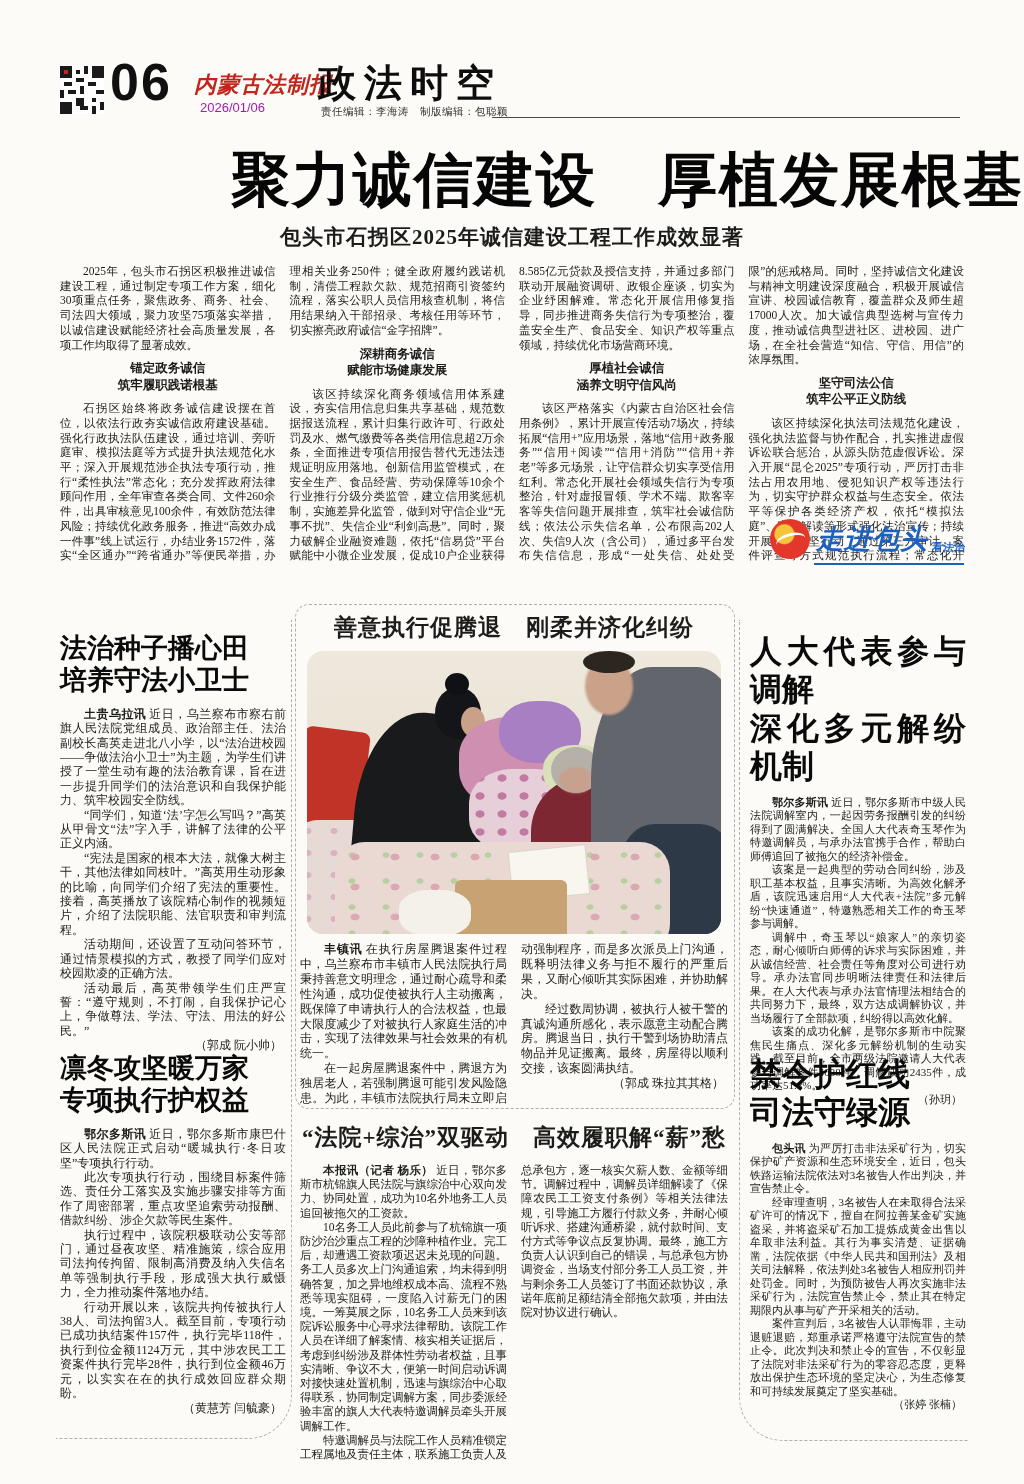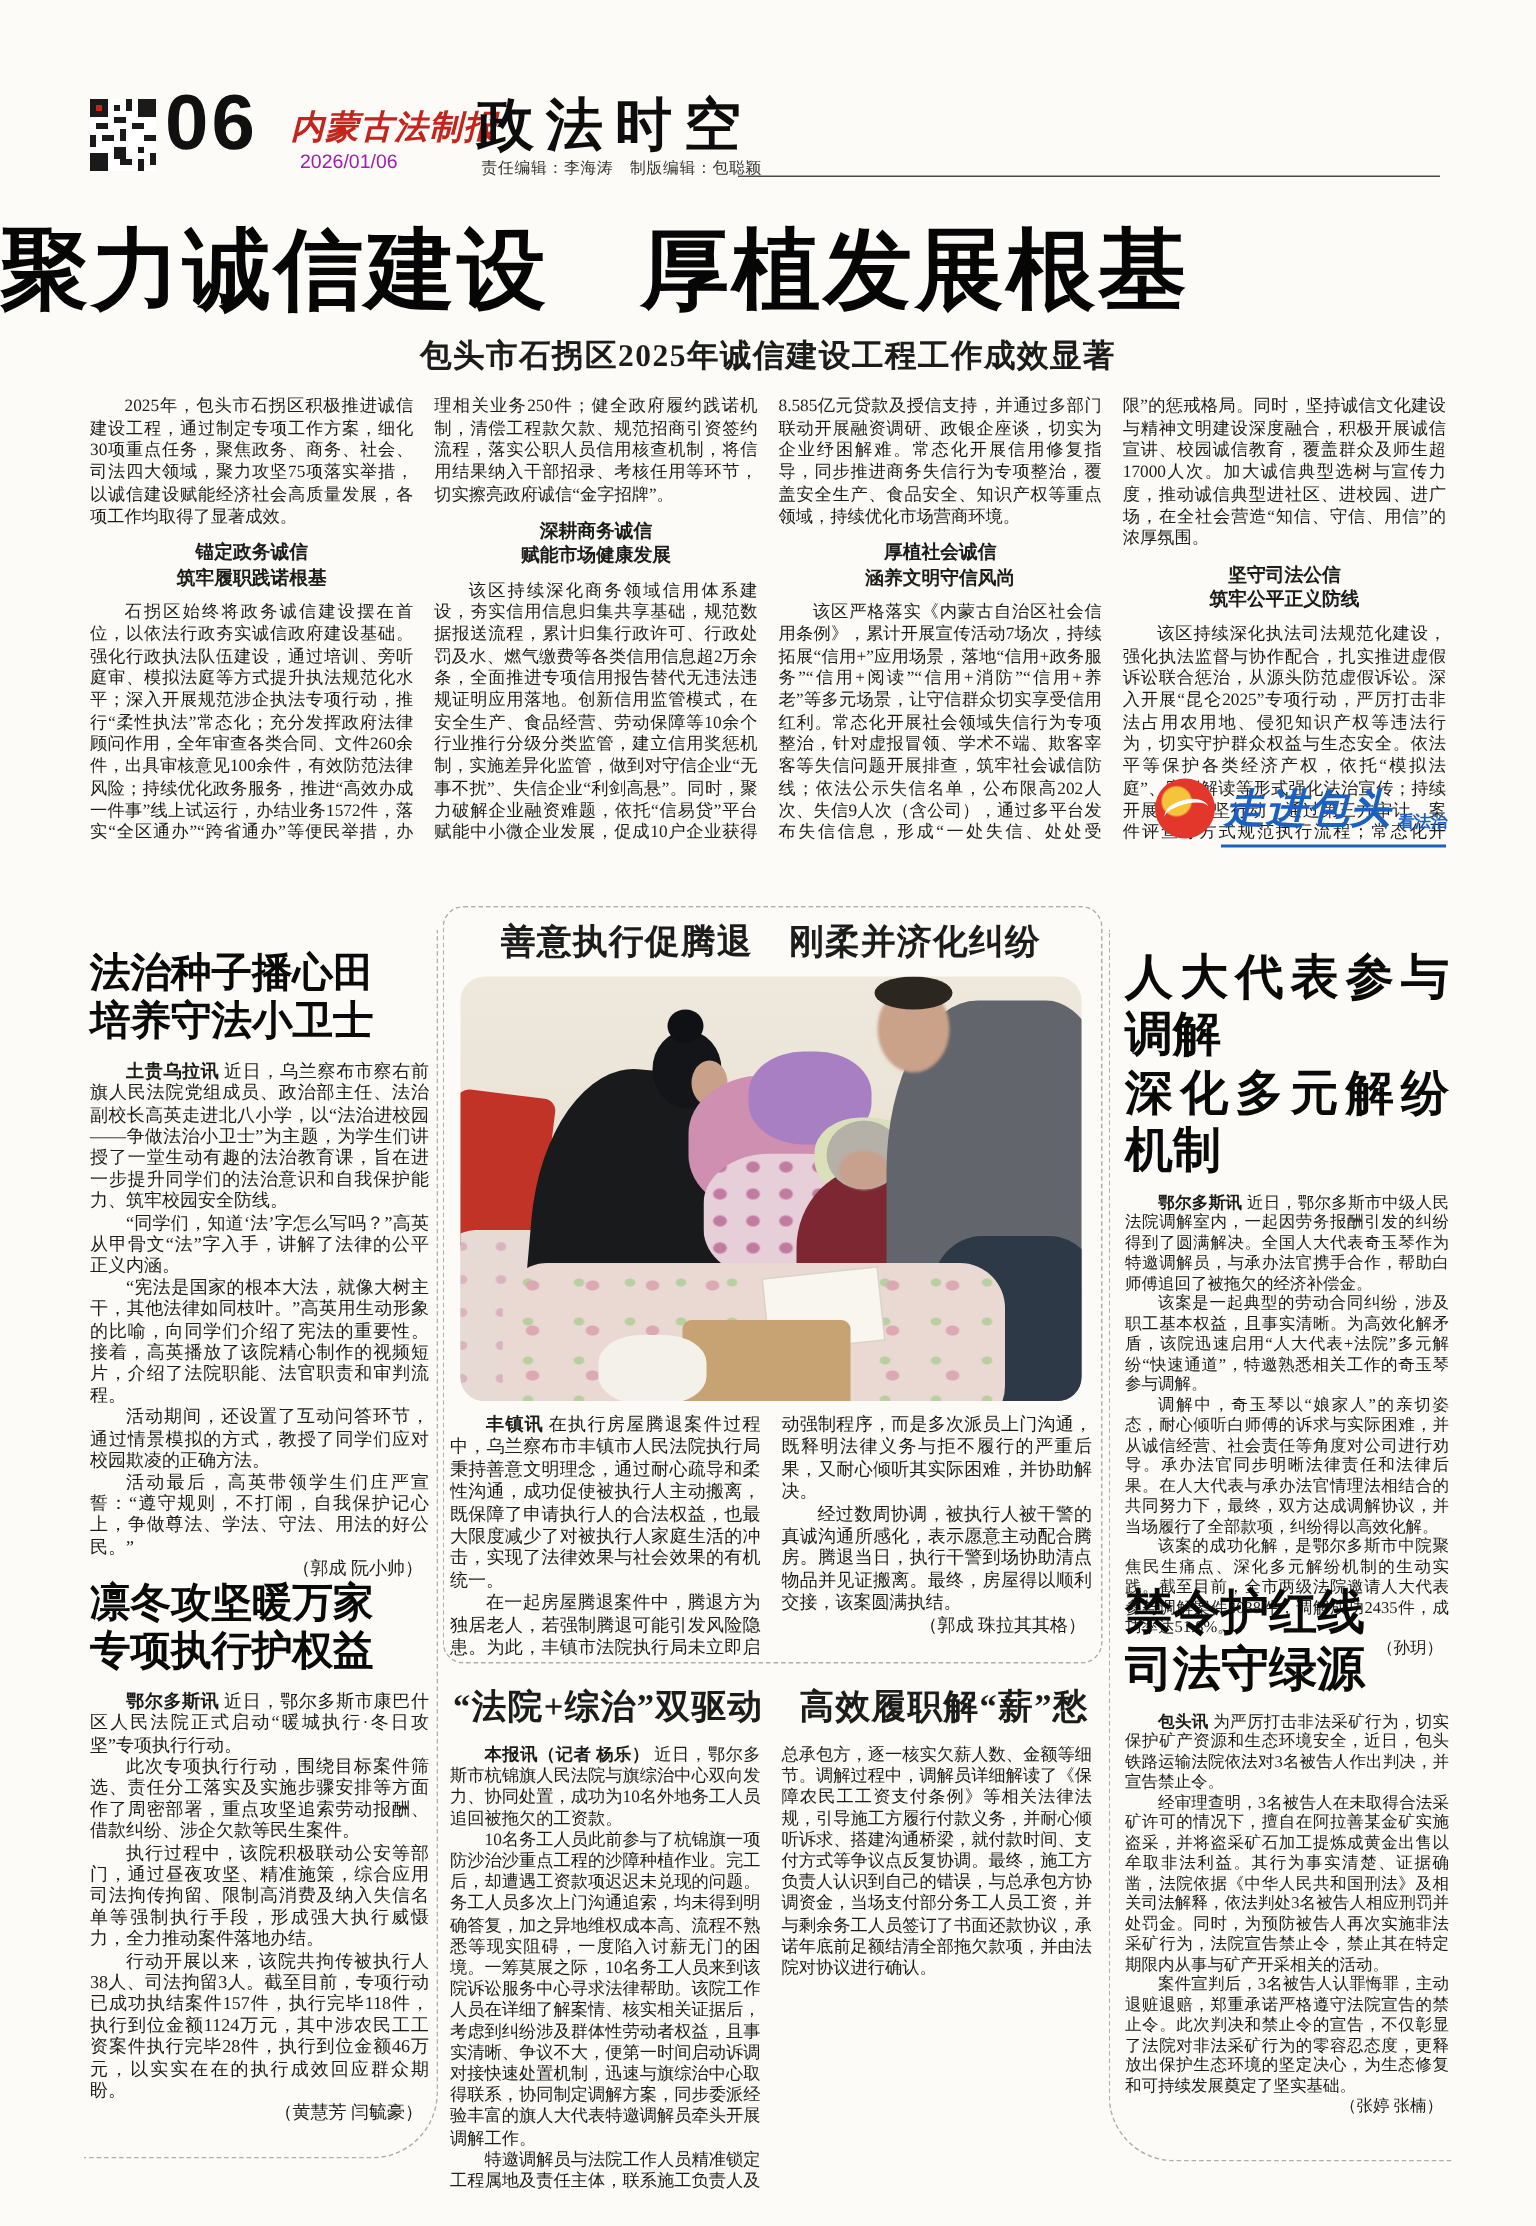--- a/index.html
+++ b/index.html
@@ -12,21 +12,21 @@
   .qr{left:60px;top:66px;width:44px;height:48px;}
   .pageno{left:110px;top:52px;font-family:"Liberation Sans","DejaVu Sans",sans-serif;
           font-size:52px;font-weight:800;letter-spacing:2px;color:#101010;}
   .paper-name{left:194px;top:70px;font-size:22px;font-weight:900;font-style:italic;color:#c3251c;letter-spacing:1px;}
   .paper-date{left:200px;top:100px;font-family:"Liberation Sans","DejaVu Sans",sans-serif;font-size:13px;color:#a21caf;}
   .section-title{left:318px;top:58px;font-size:38px;font-weight:900;letter-spacing:8px;color:#0d0d0d;}
   .editors{left:321px;top:105px;font-size:10.5px;color:#333;letter-spacing:.5px;}
   .hdr-line{left:492px;top:117px;width:468px;height:1px;background:#4a4a4a;}
 
   
-  .headline{left:0;top:141px;width:100%;text-align:left;font-size:59px;font-weight:900;
+  .headline{left:0;top:141px;width:100%;text-align:right;font-size:59px;font-weight:900;
             letter-spacing:2px;color:#060606;}
   .subtitle{left:0;top:223px;width:100%;text-align:center;font-size:21px;font-weight:700;letter-spacing:1px;}
   .lead-cols{left:60px;top:264px;width:904px;height:302px;column-count:4;column-gap:14px;
              column-fill:auto;overflow:hidden;font-size:11.5px;line-height:14.7px;text-align:justify;}
   .lead-cols p{margin:0;text-indent:2em;}
   .lead-subhead{text-align:center;font-weight:800;font-size:12.5px;line-height:16.5px;margin:8px 0;break-inside:avoid;}
   .byline{text-align:right;text-indent:0 !important;padding-right:4px;}
 
   
   .logo{left:770px;top:519px;width:196px;}

